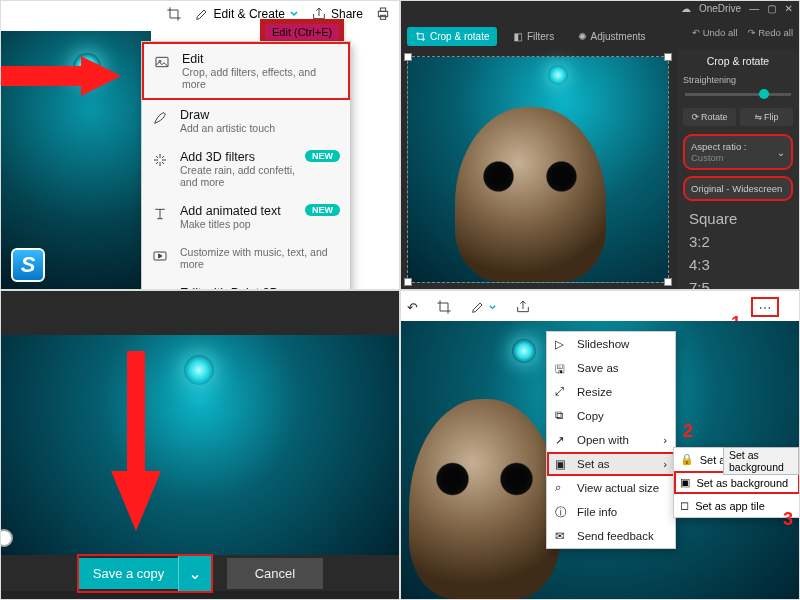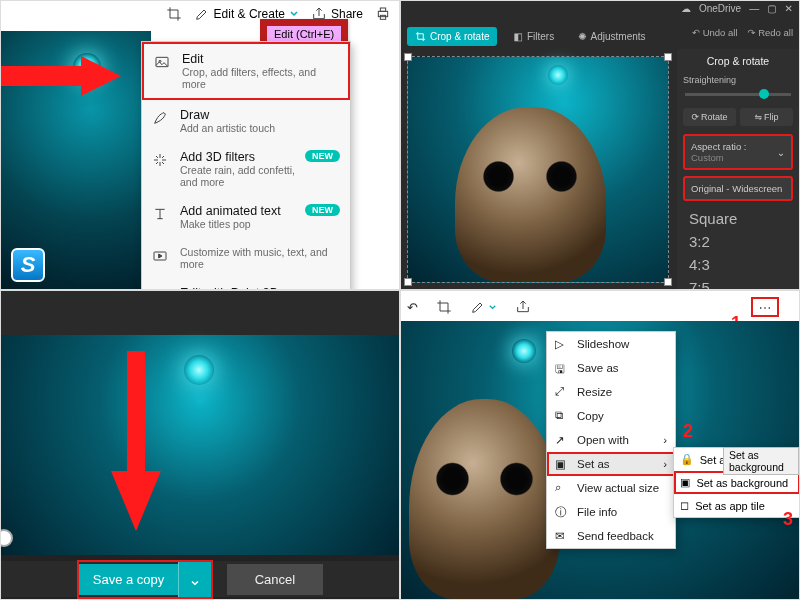--- a/index.html
+++ b/index.html
@@ -11,54 +11,54 @@
 .p1 .topbar{position:absolute;top:5px;right:8px;display:flex;align-items:center;gap:12px;font-size:12px}
 .p1 .photo{position:absolute;top:30px;left:0;width:150px;height:260px;background:radial-gradient(circle at 60% 30%,#0895a8 0,#044350 55%,#001a25 100%)}
 .p1 .glow{position:absolute;left:48%;top:22px;width:28px;height:28px;border-radius:50%;background:radial-gradient(circle,#b6fdff 0,#2fe0ea 40%,transparent 70%);box-shadow:0 0 22px #5df0f6}
 .p1 .menu{position:absolute;left:140px;top:40px;width:210px;background:#f7f7f7;border:1px solid #ccc;box-shadow:2px 4px 8px rgba(0,0,0,.25)}
 .mitem{display:flex;align-items:flex-start;gap:10px;padding:8px 10px;font-size:12px}
 .mitem .ico{width:18px;height:18px;flex:0 0 18px;margin-top:2px;color:#444}
 .mitem .title{font-size:12.5px;color:#111}
 .mitem .sub{font-size:10.5px;color:#6a6a6a}
 .mitem.hl{border:2px solid #e21b1b}
 .badge{background:#00c4b3;color:#fff;font-size:9px;font-weight:bold;border-radius:9px;padding:1px 7px;margin-left:auto}
-.tooltip{position:absolute;left:259px;top:18px;background:#f0abfc;border:7px solid #b91c1c;font-size:11px;padding:2px 7px;box-shadow:1px 1px 3px rgba(0,0,0,.2)}
+.tooltip{position:absolute;left:259px;top:18px;background:#be185d;border:5px solid #b91c1c;font-size:11px;padding:2px 7px;box-shadow:1px 1px 3px rgba(0,0,0,.2)}
 .red-arrow-h{position:absolute;left:0;top:55px;width:120px;height:40px}
 .logo{position:absolute;left:10px;bottom:7px;width:180px}
 .logo .box{display:flex;align-items:center;gap:4px}
 .logo .s{width:34px;height:34px;border-radius:6px;background:linear-gradient(180deg,#38b9ff,#0477c7);border:2px solid #fff;display:flex;align-items:center;justify-content:center;color:#fff;font-size:22px;font-weight:800;font-style:italic}
 .logo .t1{font-weight:800;font-size:15px;color:#0275cb;text-shadow:1px 1px 0 #fff;letter-spacing:.5px}
 .logo .t2{font-size:10px;background:#ff8a00;color:#fff;padding:1px 4px;border-radius:3px;letter-spacing:.5px;font-weight:700;margin-top:1px}
 
 .p2{background:#2b2b2b;color:#ccc;font-size:10px}
 .p2 .titlebar{position:absolute;right:6px;top:2px;display:flex;gap:8px;align-items:center;color:#bbb}
 .p2 .toolbar{position:absolute;left:6px;top:26px;display:flex;gap:8px;align-items:center}
 .p2 .toolbtn{padding:4px 8px;border-radius:3px;font-size:10px;display:flex;align-items:center;gap:4px}
 .p2 .toolbtn.active{background:#00b0b9;color:#fff}
 .p2 .right{position:absolute;right:6px;top:26px;display:flex;gap:10px;font-size:9.5px;color:#aaa}
 .p2 .sidebar{position:absolute;right:0;top:48px;width:122px;bottom:0;background:#2f2f2f;padding:6px;font-size:10px}
 .p2 .sidebar .hdr{text-align:center;font-size:10.5px;color:#eee;margin-bottom:8px}
 .p2 .slider{height:3px;background:#555;position:relative;margin:8px 2px 12px}
 .p2 .slider .knob{width:10px;height:10px;border-radius:50%;background:#00c4b3;position:absolute;top:-4px;left:70%}
 .p2 .rowbtns{display:flex;gap:4px;margin-bottom:8px}
 .p2 .rowbtns .b{flex:1;background:#3a3a3a;padding:4px 3px;border-radius:3px;text-align:center;font-size:9px;display:flex;align-items:center;gap:2px;justify-content:center}
-.p2 .pill{background:#3a3a3a;padding:5px 6px;border-radius:3px;font-size:9.5px;margin-bottom:6px;border:2px solid #e21b1b;display:flex;justify-content:space-between;align-items:center}
+.p2 .pill{background:#3a3a3a;padding:5px 6px;border-radius:9px;font-size:9.5px;margin-bottom:6px;border:2px solid #e21b1b;display:flex;justify-content:space-between;align-items:center}
 .p2 .opt{padding:3px 6px;font-size:15px;color:#bbb}
 .p2 .imgarea{position:absolute;left:6px;top:55px;right:130px;bottom:6px;background:radial-gradient(circle at 60% 20%,#0cb3c7 0,#055d6e 45%,#012330 100%);border:1px dashed #888}
 .groot{position:absolute;left:18%;bottom:0;width:58%;height:78%;border-radius:48% 48% 30% 30%/55% 55% 30% 30%;background:radial-gradient(circle at 42% 32%,#c6af93 0,#84694a 38%,#3f2c18 75%)}
 .groot::before,.groot::after{content:"";position:absolute;width:26%;height:20%;background:radial-gradient(circle,#050505 35%,#0c0c0c 55%,transparent 60%);border-radius:50%;top:30%}
 .groot::before{left:16%}
 .groot::after{right:16%}
 .handle{width:8px;height:8px;background:#fff;border:1px solid #888;position:absolute}
 .red-num{color:#ff1b1b;font-weight:800;font-size:18px;position:absolute}
 
 .p3{background:#222}
 .p3 .darkbar{position:absolute;left:0;right:0;top:0;height:44px;background:#2a2a2a}
 .p3 .photo3{position:absolute;left:0;right:0;top:44px;bottom:44px;background:radial-gradient(circle at 50% 30%,#0cb3c7 0,#055d6e 40%,#012330 100%)}
-.p3 .bbar{position:absolute;left:0;right:0;bottom:2px;height:36px;background:#2a2a2a;display:flex;align-items:center;justify-content:center;gap:14px}
+.p3 .bbar{position:absolute;left:0;right:0;bottom:8px;height:36px;background:#2a2a2a;display:flex;align-items:center;justify-content:center;gap:14px}
 .btn-save{display:flex;align-items:center;border:2px solid #e21b1b}
 .btn-save .lbl{background:#00b0b9;color:#fff;padding:8px 14px;font-size:13px}
 .btn-save .caret{background:#00b0b9;color:#fff;padding:8px 9px;border-left:1px solid rgba(255,255,255,.35)}
 .btn-cancel{background:#4b4b4b;color:#eee;padding:8px 28px;font-size:13px}
 .knob3{position:absolute;left:-6px;bottom:52px;width:18px;height:18px;border-radius:50%;background:#fff;border:2px solid #aaa}
 
 .p4{background:#fff}
 .p4 .topbar{position:absolute;top:4px;left:6px;right:6px;height:24px;display:flex;align-items:center;gap:18px;font-size:13px;color:#333}
 .p4 .ell{width:28px;height:20px;border:2px solid #e21b1b;display:flex;align-items:center;justify-content:center;margin-left:auto;margin-right:14px}
 .p4 .photo4{position:absolute;left:0;right:0;top:30px;bottom:0;background:radial-gradient(circle at 50% 25%,#0cb3c7 0,#055d6e 40%,#012330 100%)}

